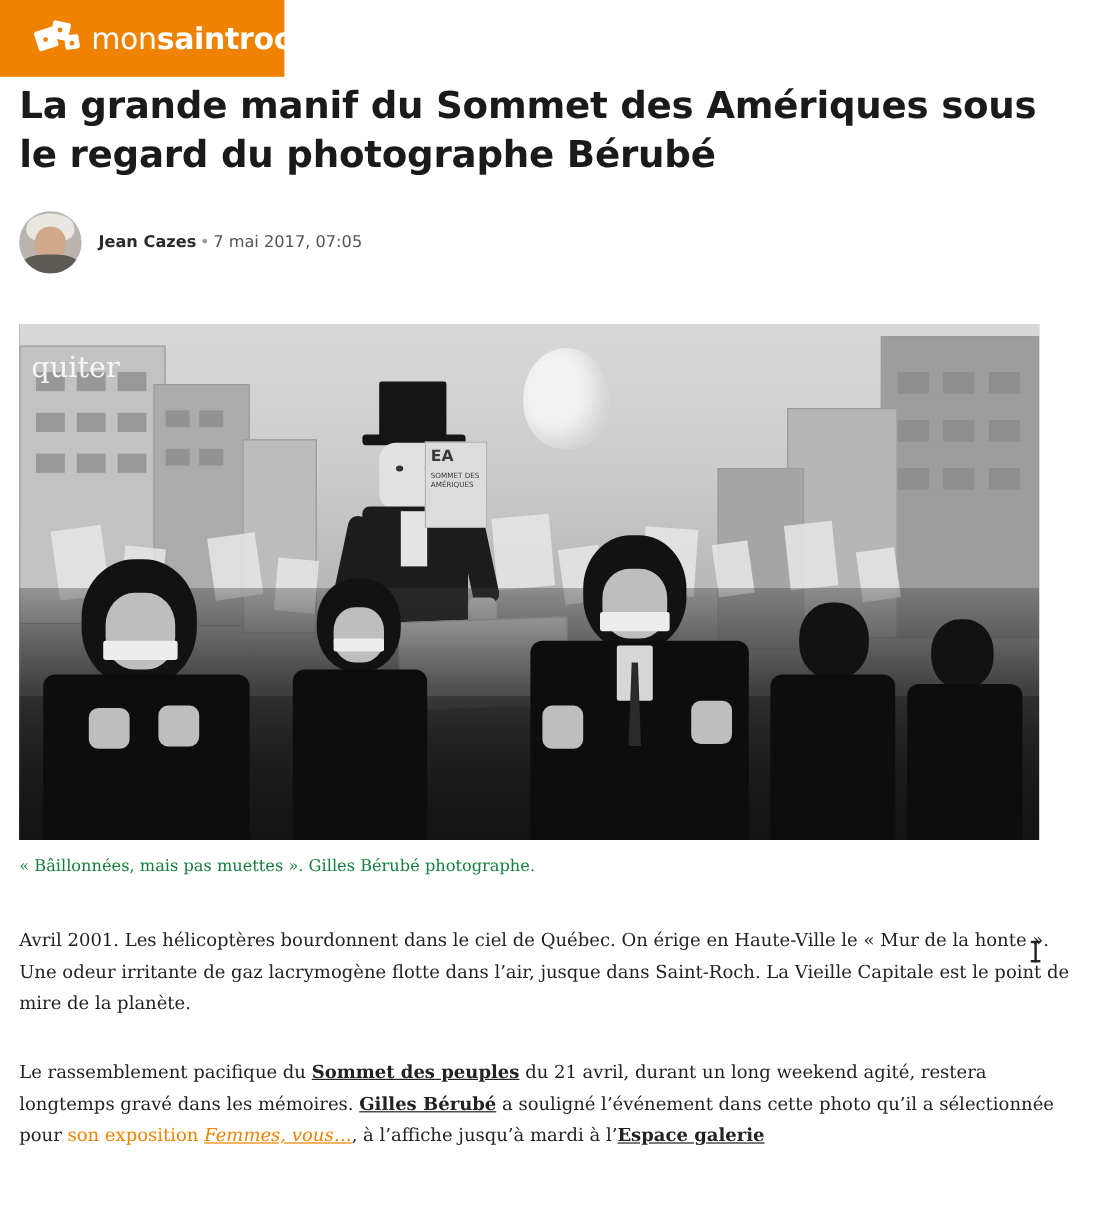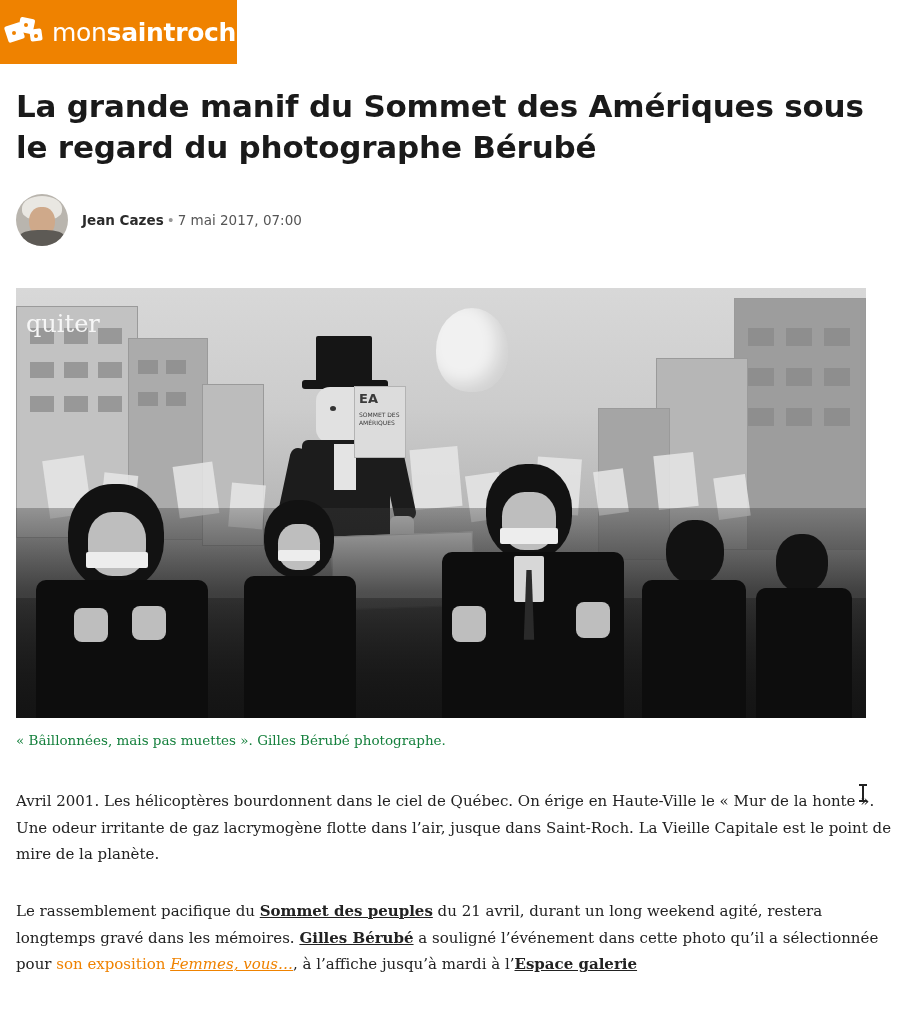--- a/index.html
+++ b/index.html
@@ -15,21 +15,21 @@
     color: #222222;
   }
 
   
   .logo-bar {
     width: 237px;
     height: 64px;
     background: #ef8200;
     display: flex;
     align-items: center;
-    padding-left: 6px;
+    padding-left: 30px;
     box-sizing: border-box;
   }
   .logo-mark {
     width: 38px;
     height: 34px;
     position: relative;
     flex: 0 0 auto;
     margin-right: 8px;
   }
   .logo-mark .sq {
@@ -65,21 +65,21 @@
     padding: 0 16px;
     box-sizing: border-box;
     max-width: 923px;
   }
   h1.title {
     font-family: "DejaVu Sans", sans-serif;
     font-size: 31px;
     line-height: 1.32;
     font-weight: 700;
     color: #1a1a1a;
-    margin: 22px 0 0 0;
+    margin: 4px 0 0 0;
     letter-spacing: -0.2px;
     max-width: 880px;
   }
 
   .byline {
     display: flex;
     align-items: center;
     margin-top: 26px;
   }
   .avatar {
@@ -332,21 +332,21 @@
 
   <h1 class="title">La grande manif du Sommet des Amériques sous le regard du photographe Bérubé</h1>
 
   <div class="byline">
     <div class="avatar">
       <span class="hair"></span>
       <span class="face"></span>
       <span class="body"></span>
     </div>
     <div class="byline-text">
-      <span class="author">Jean Cazes</span><span class="sep">•</span><span class="date">7 mai 2017, 07:00</span>
+      <span class="author">Jean Cazes</span><span class="sep">•</span><span class="date">7 mai 2017, 07:05</span>
     </div>
   </div>
 
   <figure class="photo">
     <div class="photo-frame">
       <span class="pf-sky"></span>
 
       <span class="bld b1"></span>
       <span class="bld b2"></span>
       <span class="bld b3"></span>

